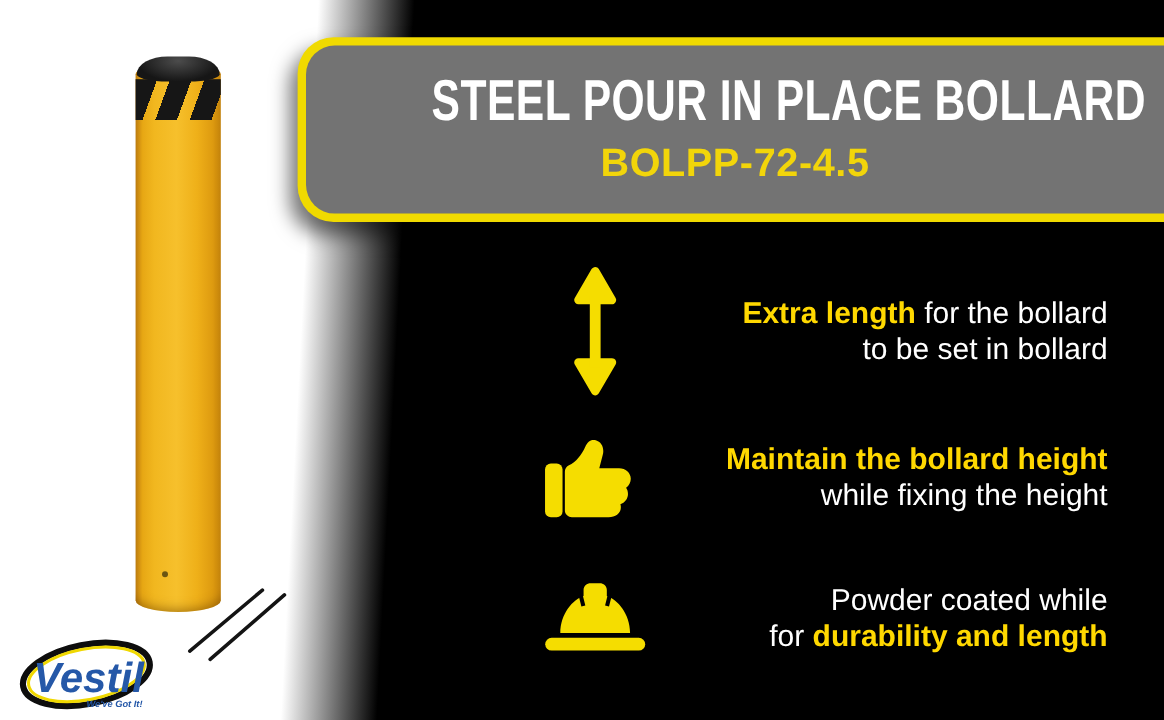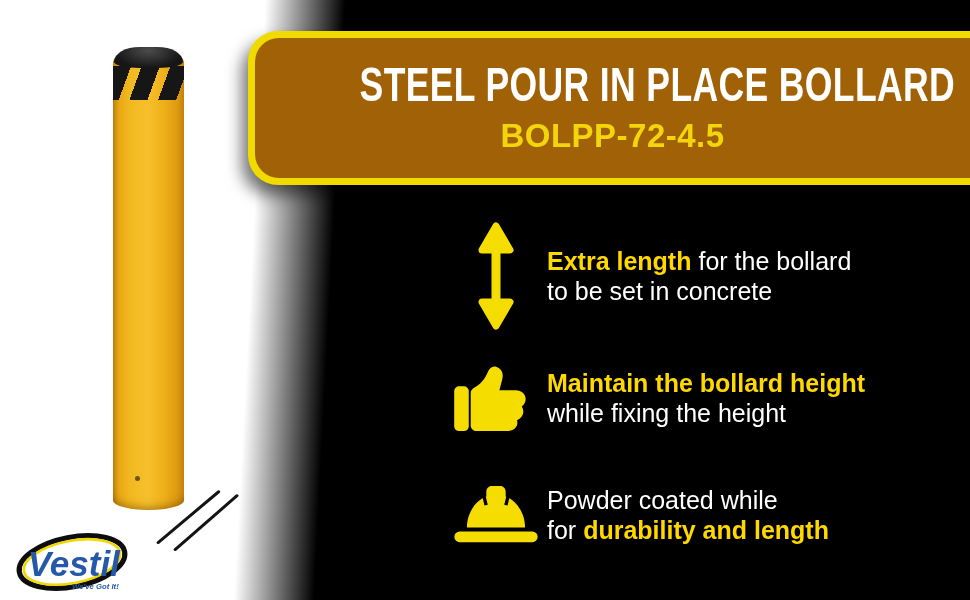--- a/index.html
+++ b/index.html
@@ -10,21 +10,21 @@
   .bg{position:absolute;inset:0;background:linear-gradient(93deg,#ffffff 0%,#ffffff 26.5%,#000000 34.5%,#000000 100%);}
 
   
   .banner{
     position:absolute;top:31px;left:248px;right:0;height:154px;
     background:#f0da00;border-radius:30px 0 0 30px;
     box-shadow:-6px 10px 16px rgba(0,0,0,.55);
   }
   .banner-inner{
     position:absolute;top:7px;left:7px;right:0;bottom:7px;
-    background:#a16207;border-radius:24px 0 0 24px;
+    background:#737373;border-radius:24px 0 0 24px;
     display:flex;flex-direction:column;align-items:center;justify-content:center;gap:8px;
   }
   .banner-title-wrap{width:100%;text-align:center;line-height:1;}
   .banner-title{
     display:inline-block;color:#ffffff;font-size:48px;font-weight:bold;
     line-height:1;white-space:nowrap;transform:scaleX(.74);letter-spacing:.5px;
   }
   .banner-model{color:#f2d50a;font-size:33px;font-weight:bold;letter-spacing:.5px;}
 
   
@@ -49,21 +49,21 @@
   .rod2{left:174px;top:549px;width:85px;transform:rotate(-41deg);}
 
   .logo{position:absolute;left:14px;top:530px;width:116px;height:66px;}
 
   
   .feature{position:absolute;left:445px;width:478px;display:flex;align-items:center;}
   .f1{top:216px;height:120px;}
   .f2{top:356px;height:84px;}
   .f3{top:476px;height:78px;}
   .icon-box{flex:0 0 102px;display:flex;align-items:center;justify-content:center;}
-  .feature-text{flex:1;text-align:left;color:#ffffff;font-size:25px;line-height:30px;}
+  .feature-text{flex:1;text-align:right;color:#ffffff;font-size:25px;line-height:30px;}
   .hi{color:#ffd800;font-weight:bold;}
 </style>
 </head>
 <body>
 
 <div class="canvas">
 
   <div class="bg"></div>
 
   <div class="bollard-body">
@@ -97,21 +97,21 @@
       <svg width="42" height="112" viewBox="0 0 42 112">
         <g fill="#f5dd00" stroke="#f5dd00" stroke-width="7" stroke-linejoin="round">
           <path d="M21 6 L35 30 H7 Z"></path>
           <path d="M21 106 L35 82 H7 Z"></path>
         </g>
         <rect x="16.5" y="26" width="9" height="60" fill="#f5dd00"></rect>
       </svg>
     </div>
     <div class="feature-text">
       <div class="line"><span></span><span class="hi">Extra length</span><span> for the bollard</span></div>
-      <div class="line"><span>to be set in concrete</span><span class="hi"></span></div>
+      <div class="line"><span>to be set in bollard</span><span class="hi"></span></div>
     </div>
   </div>
 
   <div class="feature f2">
     <div class="icon-box">
       <svg width="88" height="70" viewBox="0 0 90 72">
         <g fill="#f5dd00">
           <rect x="2" y="24" width="15" height="46" rx="5"></rect>
           <path d="M25 70 c-3 0-6-2.5-6-5.5 V31 c0-2.5 1.5-4.5 3.5-5.5 6-3 11-9 14-16 2-4.5 5-6.7 9-5.5 5 1.5 7.5 6.5 6 12.5 l-3 11.5 h17 c5.5 0 10 4 10 9 0 3-1.5 6-4 7.7 1 1.5 1.6 3.3 1.6 5.3 0 4-2.7 7.5-6.5 8.8 0.3 1 0.4 1.7 0.4 2.7 0 5-4.5 8.5-10.5 8.5 Z"></path>
         </g>

